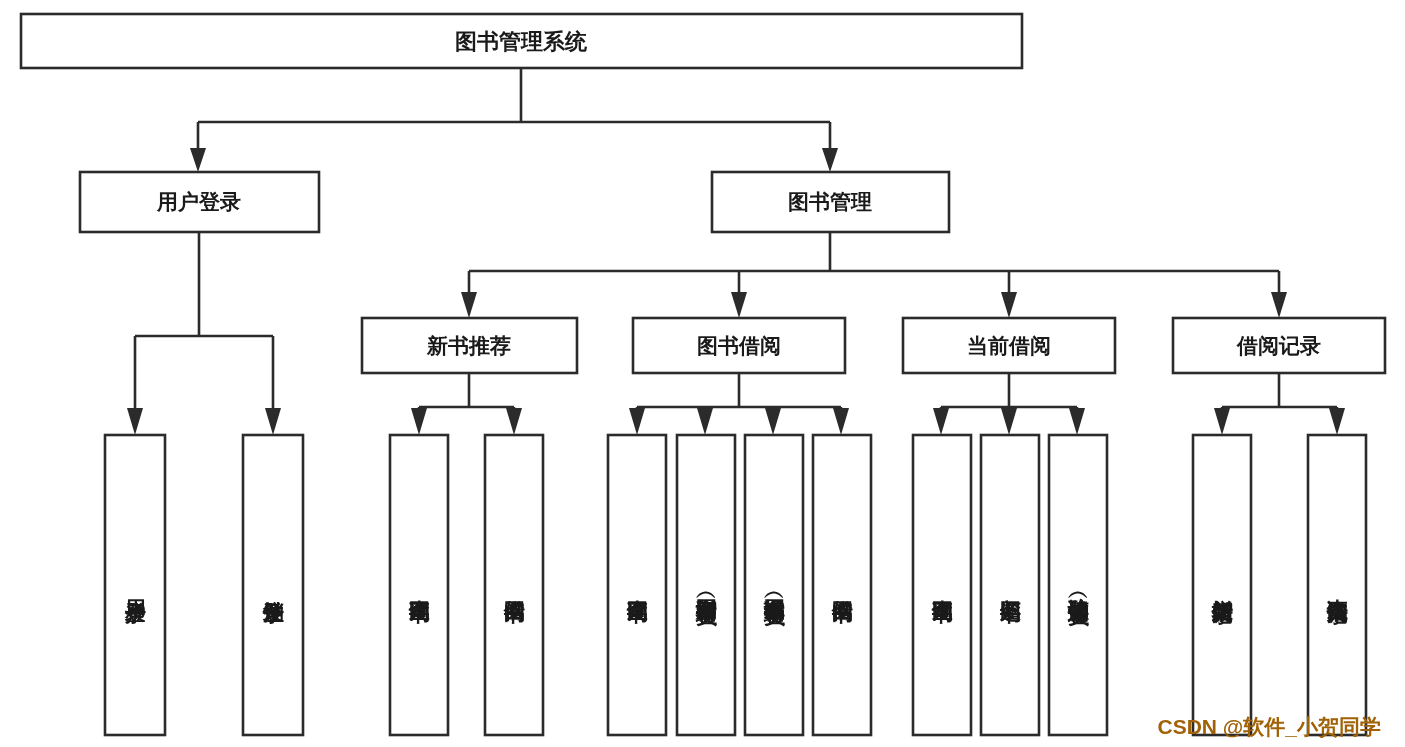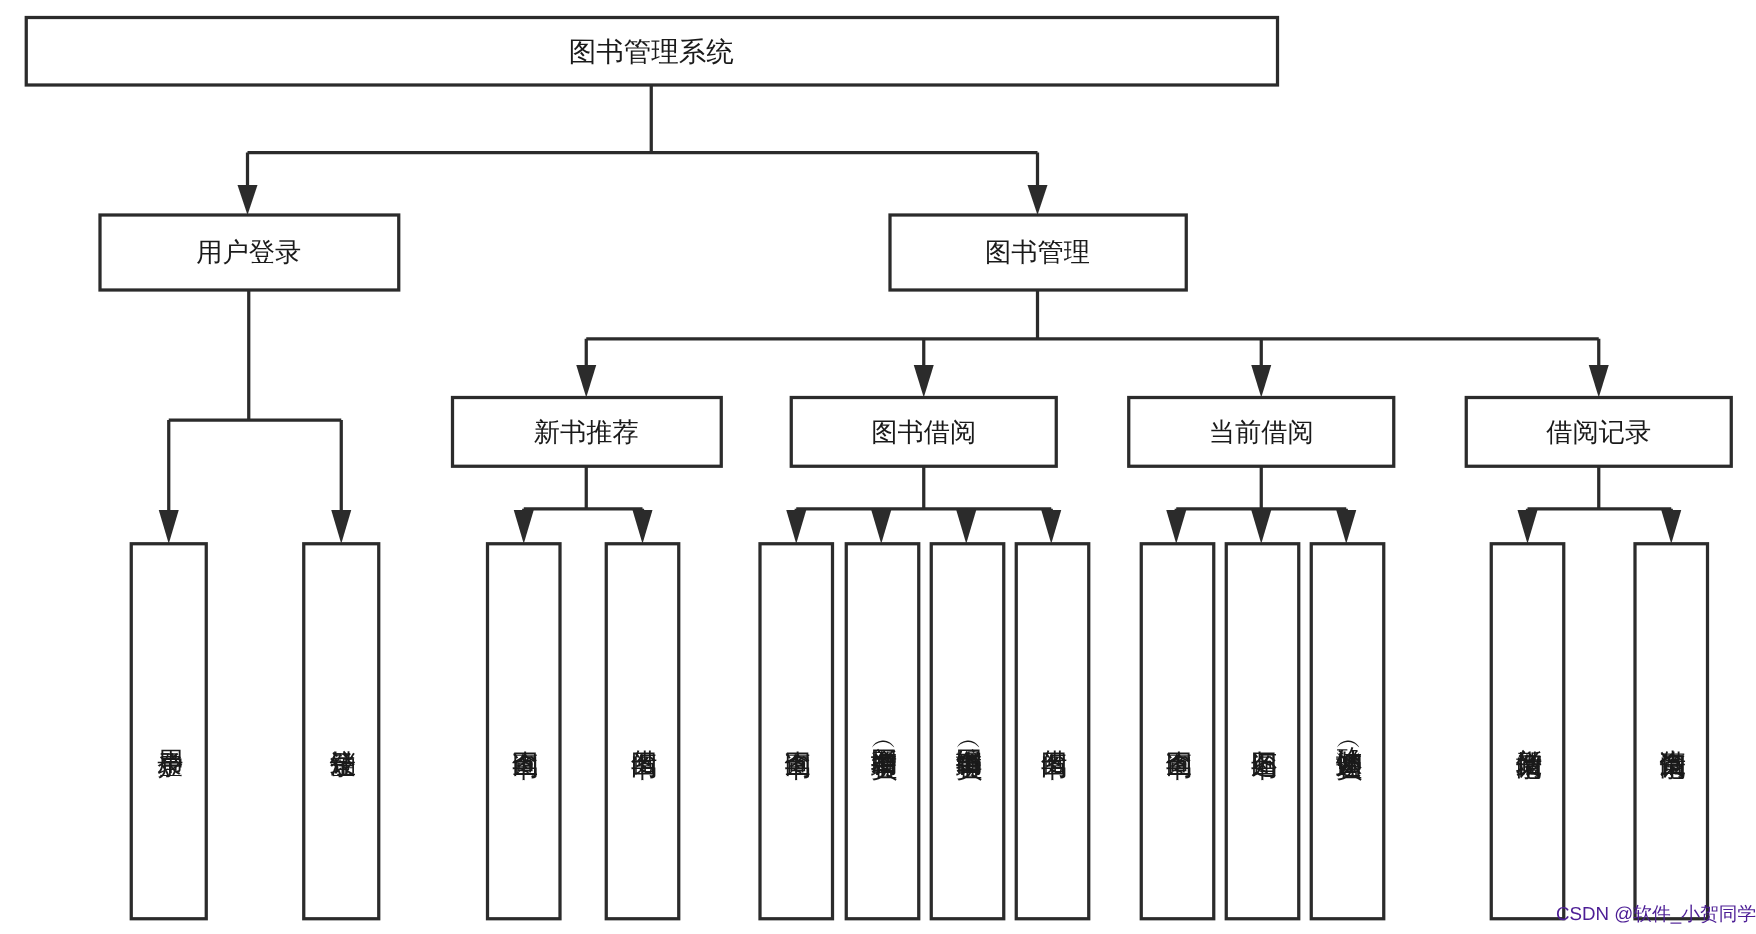--- a/index.html
+++ b/index.html
@@ -9,20 +9,21 @@
   }
   body {
     font-family: "Liberation Sans", sans-serif;
   }
   #diagram-root {
     position: relative;
     width: 1405px;
     height: 747px;
     background: #ffffff;
     overflow: hidden;
+    font-weight: bold;
   }
   svg.diagram-canvas {
     position: absolute;
     left: 0;
     top: 0;
     width: 1405px;
     height: 747px;
   }
   .node-box {
     fill: #ffffff;
@@ -60,25 +61,25 @@
     font-size: 21px;
     line-height: 1.18;
     color: #1a1a1a;
     letter-spacing: 1px;
     white-space: nowrap;
     pointer-events: none;
     user-select: none;
   }
   .watermark {
     position: absolute;
-    right: 0;
+    right: 24px;
     bottom: 6px;
     font-family: "Liberation Sans", sans-serif;
-    font-size: 15px;
-    color: #4c1d95;
+    font-size: 21px;
+    color: #a16207;
     white-space: nowrap;
     user-select: none;
   }
 </style>
 </head>
 <body>
 
 <div id="diagram-root">
 
   <svg class="diagram-canvas" viewBox="0 0 1405 747">

